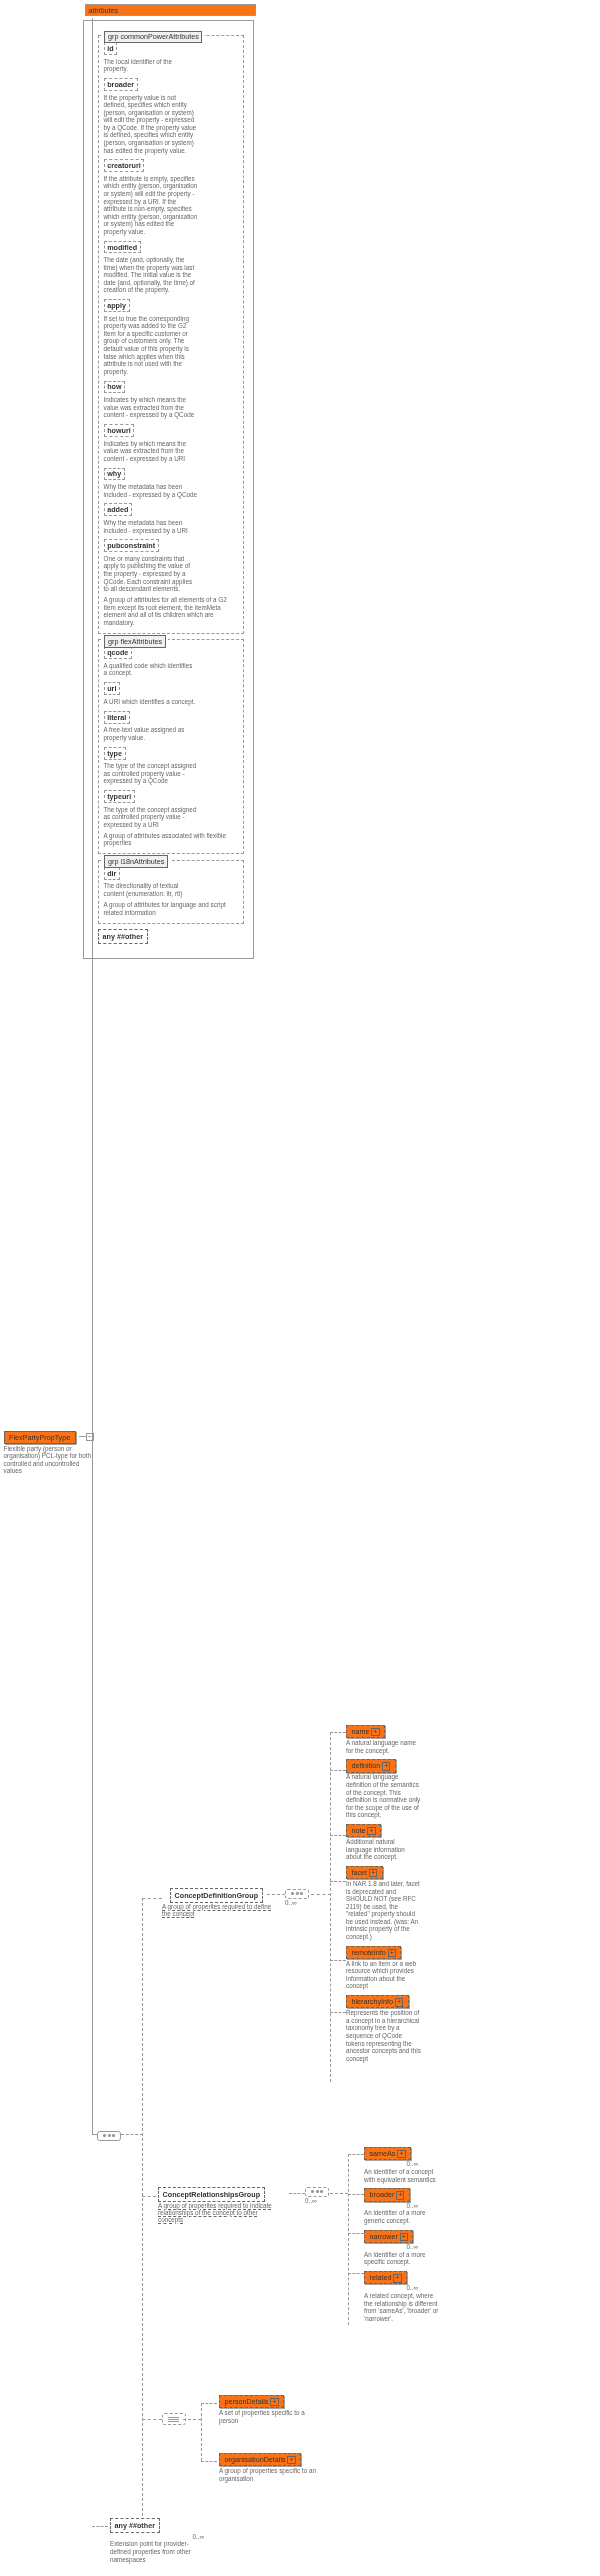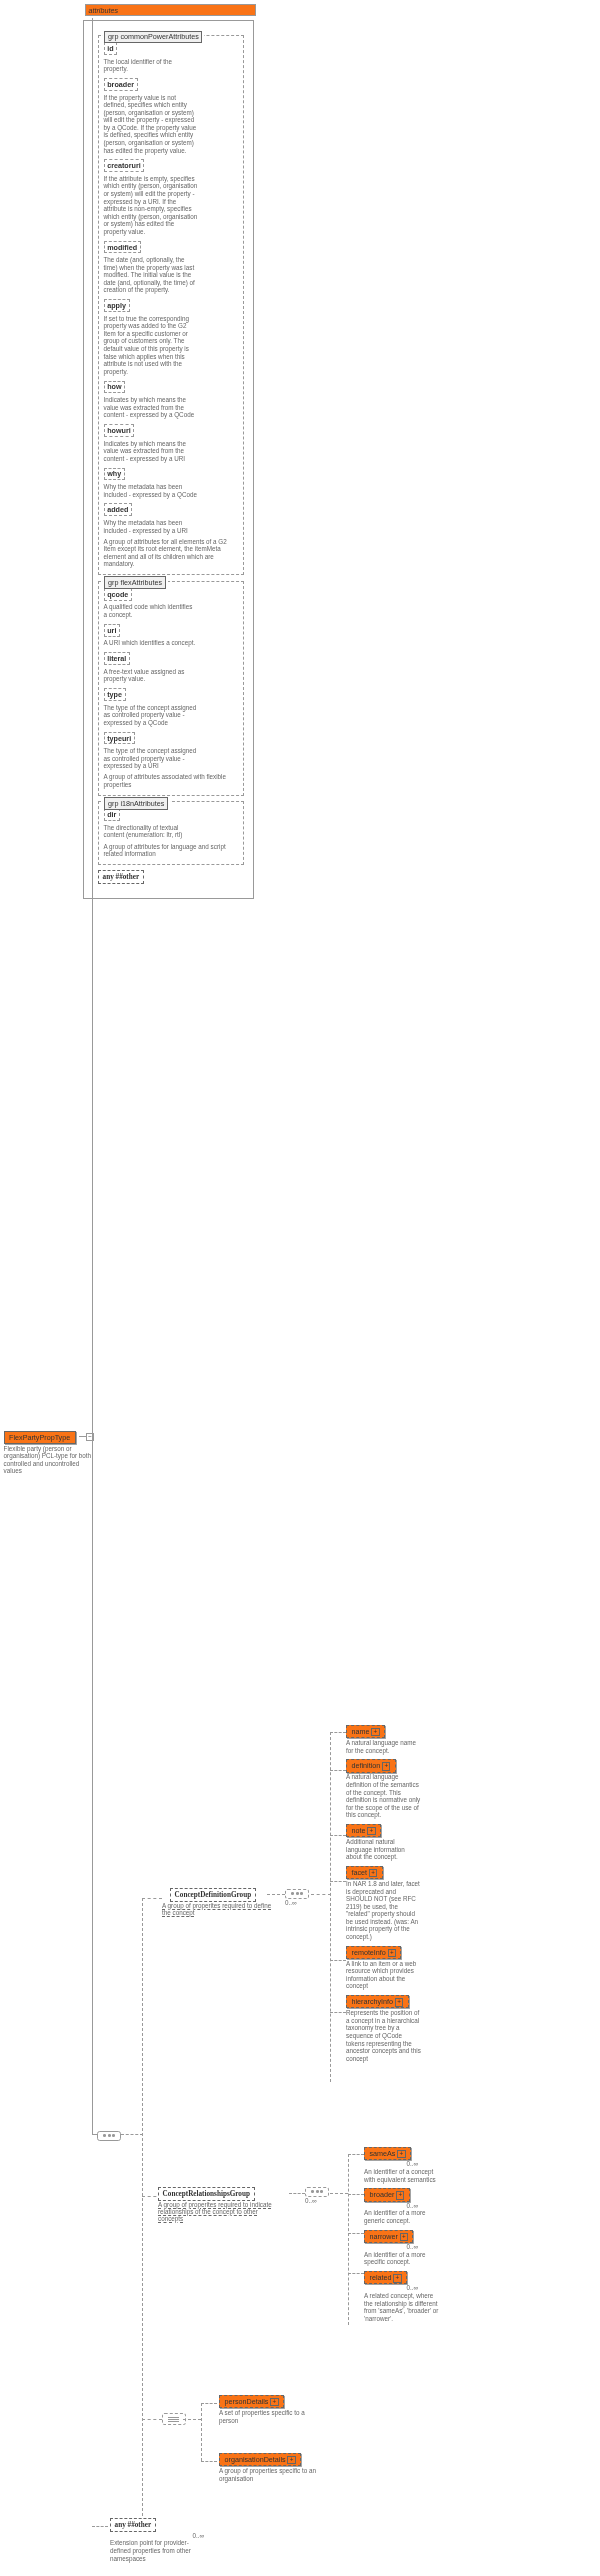--- a/index.html
+++ b/index.html
@@ -14,21 +14,20 @@
   .canvas {
     position: relative;
     width: 600px;
     height: 2576px;
   }
   .box-dashed {
     border: 0.9px dashed #666;
     padding: 1.8px 3.6px;
     background: #fff;
     display: inline-block;
-    font-family: Liberation Serif, serif;
   }
   .attr-box {
     border: 0.9px dashed #999;
     padding: 0.9px 2.7px;
     margin: 1.8px 0;
     background: #fff;
     display: inline-block;
     font-weight: bold;
     font-size: 7.2px;
   }
@@ -167,20 +166,21 @@
         <div id="common-items">
             <div><div class="attr-box">id</div><div class="desc">The local identifier of the property.</div></div>
             <div><div class="attr-box">broader</div><div class="desc">If the property value is not defined, specifies which entity (person, organisation or system) will edit the property - expressed by a QCode. If the property value is defined, specifies which entity (person, organisation or system) has edited the property value.</div></div>
             <div><div class="attr-box">creatoruri</div><div class="desc">If the attribute is empty, specifies which entity (person, organisation or system) will edit the property - expressed by a URI. If the attribute is non-empty, specifies which entity (person, organisation or system) has edited the property value.</div></div>
             <div><div class="attr-box">modified</div><div class="desc">The date (and, optionally, the time) when the property was last modified. The initial value is the date (and, optionally, the time) of creation of the property.</div></div>
             <div><div class="attr-box">apply</div><div class="desc">If set to true the corresponding property was added to the G2 Item for a specific customer or group of customers only. The default value of this property is false which applies when this attribute is not used with the property.</div></div>
             <div><div class="attr-box">how</div><div class="desc">Indicates by which means the value was extracted from the content - expressed by a QCode</div></div>
             <div><div class="attr-box">howuri</div><div class="desc">Indicates by which means the value was extracted from the content - expressed by a URI</div></div>
             <div><div class="attr-box">why</div><div class="desc">Why the metadata has been included - expressed by a QCode</div></div>
             <div><div class="attr-box">added</div><div class="desc">Why the metadata has been included - expressed by a URI</div></div>
+            <div><div class="attr-box">pubconstraint</div><div class="desc">One or many constraints that apply to publishing the value of the property - expressed by a QCode. Each constraint applies to all descendant elements.</div></div>
           </div>
         <div class="desc-wide">A group of attributes for all elements of a G2 Item except its root element, the itemMeta element and all of its children which are mandatory.</div>
       </div>
 
       
       <div class="attr-group-box">
         <div class="attr-group-header"><span class="grp-box">grp flexAttributes</span></div>
         <div id="flex-items">
             <div><div class="attr-box">qcode</div><div class="desc">A qualified code which identifies a concept.</div></div>
             <div><div class="attr-box">uri</div><div class="desc">A URI which identifies a concept.</div></div>

